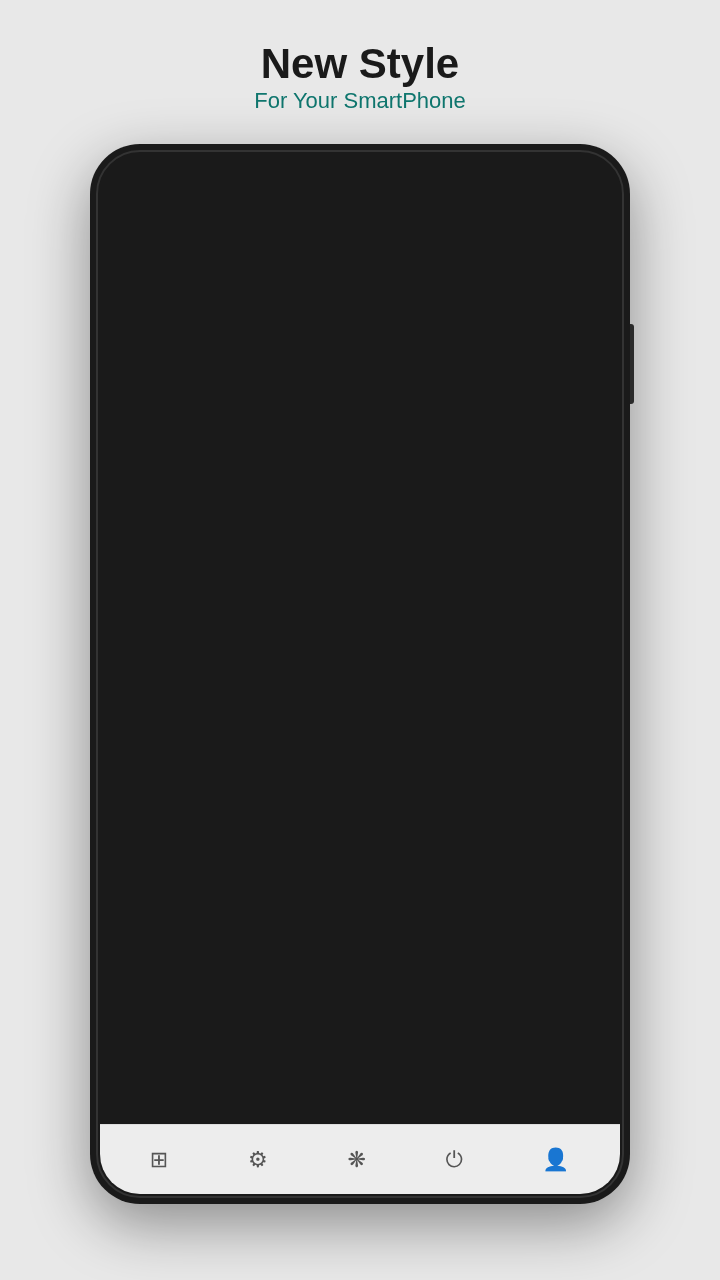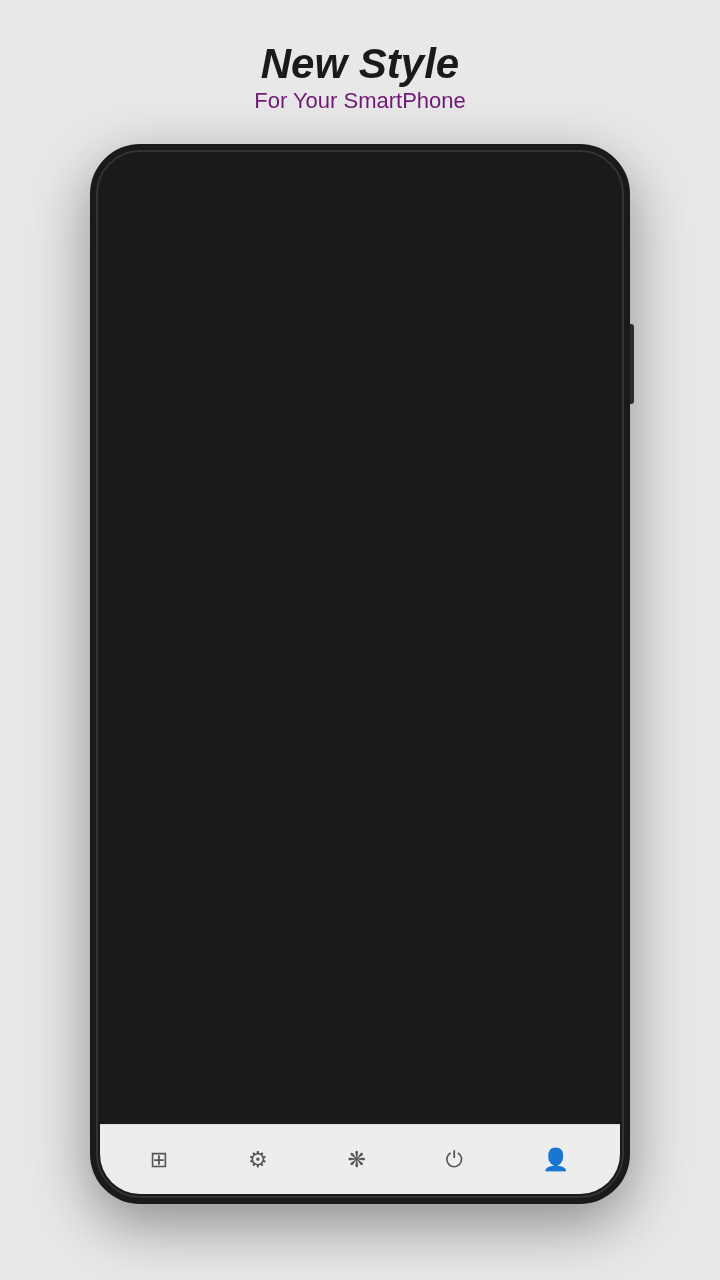--- a/index.html
+++ b/index.html
@@ -15,25 +15,24 @@
     }
 
     .header {
       text-align: center;
       padding: 40px 0 20px;
     }
     .header-title {
       font-size: 42px;
       font-weight: 800;
       color: #1a1a1a;
-      font-style: italic;
     }
     .header-subtitle {
       font-size: 22px;
-      color: #701a75;
+      color: #0f766e;
       font-weight: 400;
     }
 
     .phone-wrapper {
       position: relative;
       width: 540px;
       height: 1060px;
       margin-top: 10px;
     }
 

